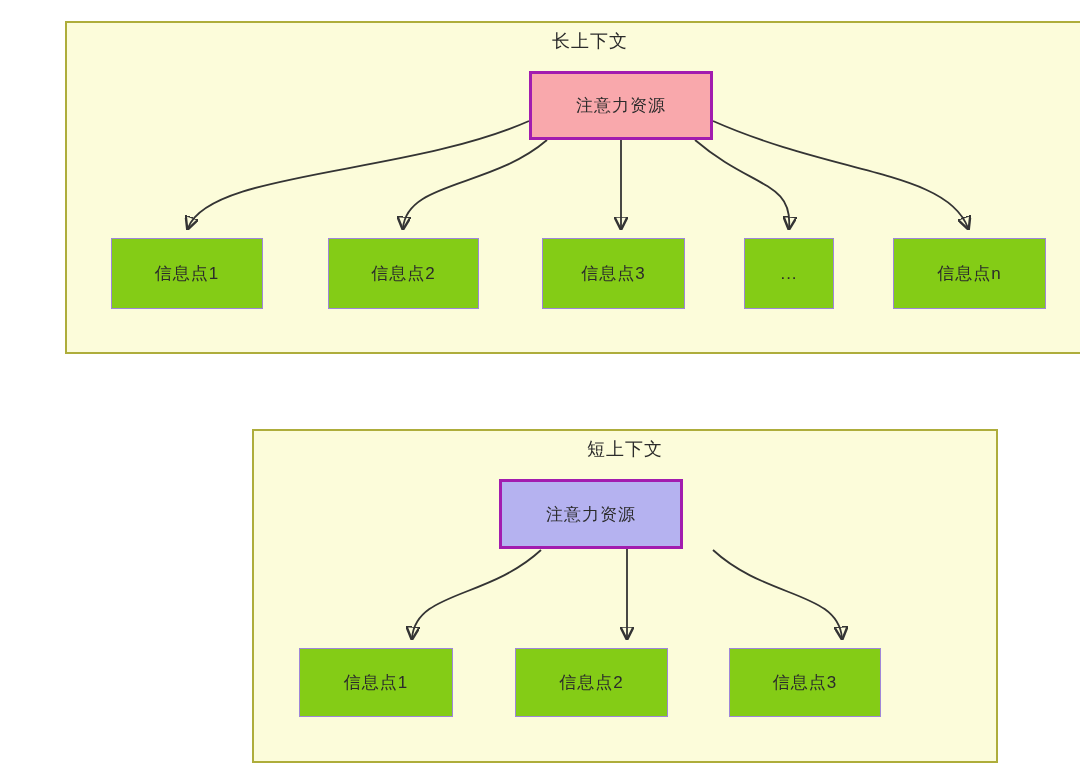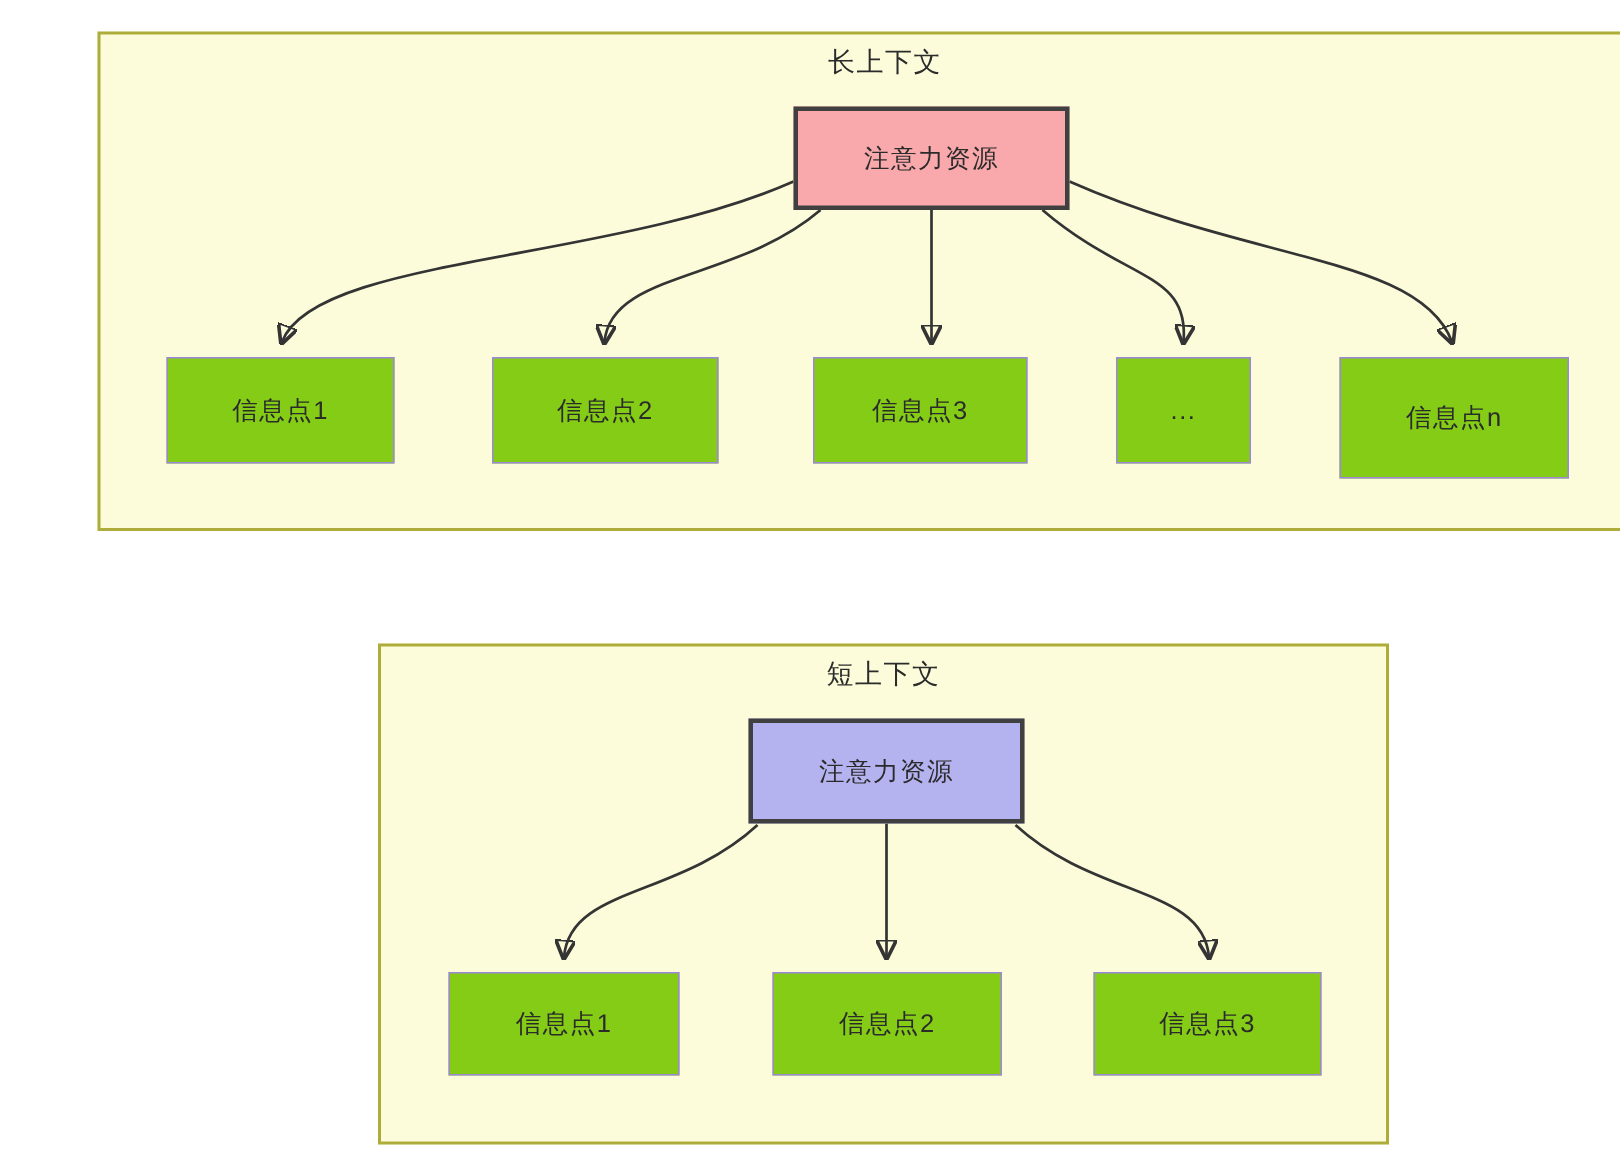--- a/index.html
+++ b/index.html
@@ -16,21 +16,21 @@
     overflow: hidden;
     margin-left: 44px;
   }
   .panel {
     position: absolute;
     box-sizing: border-box;
     background: #FCFCDA;
     border: 2px solid #AEAD3B;
   }
   .panel-long  { left: 21px;  top: 21px;  width: 1050px; height: 333px; }
-  .panel-short { left: 208px; top: 429px; width: 674px;  height: 334px; }
+  .panel-short { left: 208px; top: 429px; width: 746px;  height: 334px; }
   .panel-title {
     position: absolute;
     top: 6px;
     left: 0;
     width: 100%;
     text-align: center;
     font-size: 18px;
     color: #2b2b2b;
     letter-spacing: 1px;
   }
@@ -38,21 +38,21 @@
     position: absolute;
     box-sizing: border-box;
     display: flex;
     align-items: center;
     justify-content: center;
     font-size: 17px;
     color: #2b2b2b;
     letter-spacing: 1px;
   }
   .root-node {
-    border: 3px solid #404040;
+    border: 3px solid #a21caf;
     z-index: 2;
   }
   .root-long  { left: 462px; top: 48px; width: 184px; height: 69px; background: #F9A8AC; }
   .root-short { left: 245px; top: 48px; width: 184px; height: 70px; background: #B5B2F0; }
   .child-node {
     border: 1.5px solid #9E86D9;
     background: #84cc16;
     z-index: 2;
   }
   .edges {
@@ -88,21 +88,21 @@
       <path d="M 628 117 C 684 165, 726 158, 722 205" marker-end="url(#arrowL)"></path>
       <path d="M 646 98  C 768 152, 880 148, 901 205" marker-end="url(#arrowL)"></path>
     </svg>
 
     <div class="node root-node root-long">注意力资源</div>
 
     <div class="node child-node" style="left:44px;  top:215px; width:152px; height:71px;">信息点1</div>
     <div class="node child-node" style="left:261px; top:215px; width:151px; height:71px;">信息点2</div>
     <div class="node child-node" style="left:475px; top:215px; width:143px; height:71px;">信息点3</div>
     <div class="node child-node" style="left:677px; top:215px; width:90px;  height:71px;">...</div>
-    <div class="node child-node" style="left:826px; top:215px; width:153px; height:81px;">信息点n</div>
+    <div class="node child-node" style="left:826px; top:215px; width:153px; height:71px;">信息点n</div>
   </div>
 
   <div class="panel panel-short">
     <div class="panel-title">短上下文</div>
 
     <svg class="edges" viewBox="0 0 670 330" width="670" height="330">
       <defs>
         <marker id="arrowS" viewBox="0 0 10 10" refX="8.5" refY="5" markerWidth="7.5" markerHeight="7.5" orient="auto-start-reverse">
           <path d="M0,0 L10,5 L0,10 z" fill="#343434" stroke="none"></path>
         </marker>

